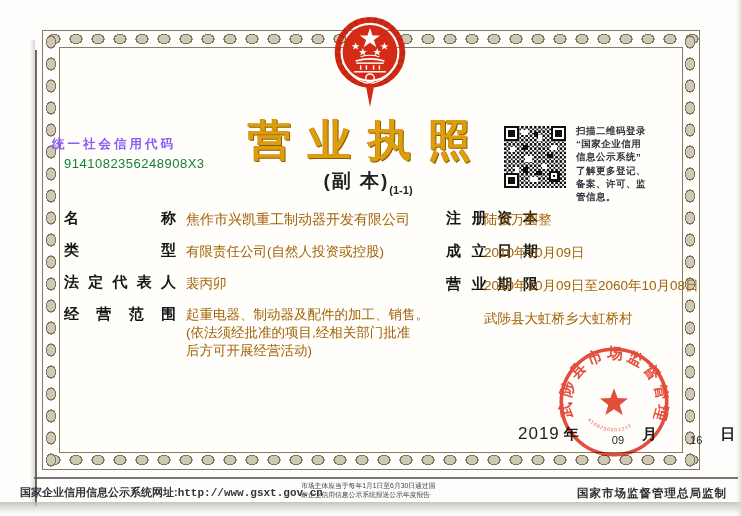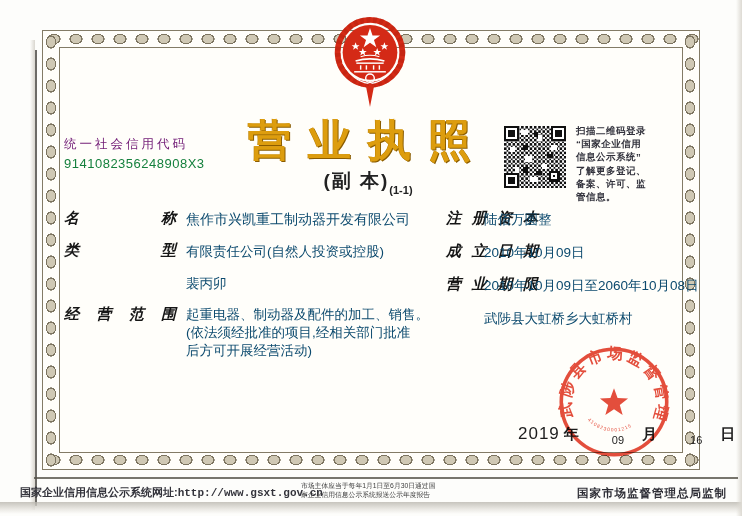--- a/index.html
+++ b/index.html
@@ -27,30 +27,30 @@
 
   .emblem{position:absolute;left:334px;top:14px;width:72px;height:94px;z-index:3;}
 
   .title{position:absolute;left:208px;top:112px;width:320px;text-align:center;
          font-size:43px;font-weight:bold;letter-spacing:17px;color:#dd9d0e;
          text-shadow:1px 1px 0 #8a5c00, -0.5px -0.5px 0 #b97f06;white-space:nowrap;}
   .subtitle{position:absolute;left:218px;top:168px;width:300px;text-align:center;
             font-size:19px;font-weight:bold;color:#222;letter-spacing:2px;}
   .subtitle .copyidx{font-size:11px;font-weight:bold;vertical-align:-7px;letter-spacing:0;}
 
-  .ccode-label{position:absolute;left:64px;top:136px;font-size:12.5px;font-weight:normal;letter-spacing:3px;color:#701a75;}
+  .ccode-label{position:absolute;left:52px;top:136px;font-size:12.5px;font-weight:bold;letter-spacing:3px;color:#8b5cf6;}
   .ccode-value{position:absolute;left:64px;top:156px;font-size:13px;letter-spacing:.5px;color:#15803d;}
 
   .qr{position:absolute;left:504px;top:126px;width:62px;height:62px;}
   .qr-caption{position:absolute;left:576px;top:124px;width:96px;font-size:9.5px;line-height:13.2px;
               font-weight:bold;color:#32323c;white-space:pre-line;letter-spacing:.5px;}
 
   .flabel{position:absolute;font-size:15px;font-weight:bold;color:#161616;
-          text-align:justify;text-align-last:justify;font-style:italic;}
-  .fvalue{position:absolute;font-size:13.5px;color:#0c4a6e;white-space:pre-line;line-height:18px;}
+          text-align:justify;text-align-last:justify;}
+  .fvalue{position:absolute;font-size:13.5px;color:#a16207;white-space:pre-line;line-height:18px;}
   .lleft{left:64px;width:112px;}
   .vleft{left:186px;width:244px;}
   .lright{left:398px;width:92px;margin-left:48px;}
   .vright{left:484px;width:210px;white-space:nowrap;}
   .company{font-size:14px;}
 
   .registrar{position:absolute;left:452px;top:381px;width:112px;font-size:15px;font-weight:bold;
              text-align:justify;text-align-last:justify;color:#161616;}
   .dateline{position:absolute;left:518px;top:424px;z-index:2;display:flex;align-items:baseline;color:#1d1d1d;}
   .dateline .yr{font-size:17px;letter-spacing:1px;margin-right:4px;}
@@ -156,20 +156,21 @@
 了解更多登记、
 备案、许可、监
 管信息。</div>
 
   <div class="flabel lleft" style="top:209px">名称</div>
   <div class="fvalue vleft company" style="top:210px">焦作市兴凯重工制动器开发有限公司</div>
 
   <div class="flabel lleft" style="top:241px">类型</div>
   <div class="fvalue vleft" style="top:243px">有限责任公司(自然人投资或控股)</div>
 
+  <div class="flabel lleft" style="top:273px">法定代表人</div>
   <div class="fvalue vleft" style="top:275px">裴丙卯</div>
 
   <div class="flabel lleft" style="top:305px">经营范围</div>
   <div class="fvalue vleft" style="top:306px">起重电器、制动器及配件的加工、销售。
 (依法须经批准的项目,经相关部门批准
 后方可开展经营活动)</div>
 
   <div class="flabel lright" style="top:209px">注册资本</div>
   <div class="fvalue vright" style="top:211px">陆佰万圆整</div>
 

